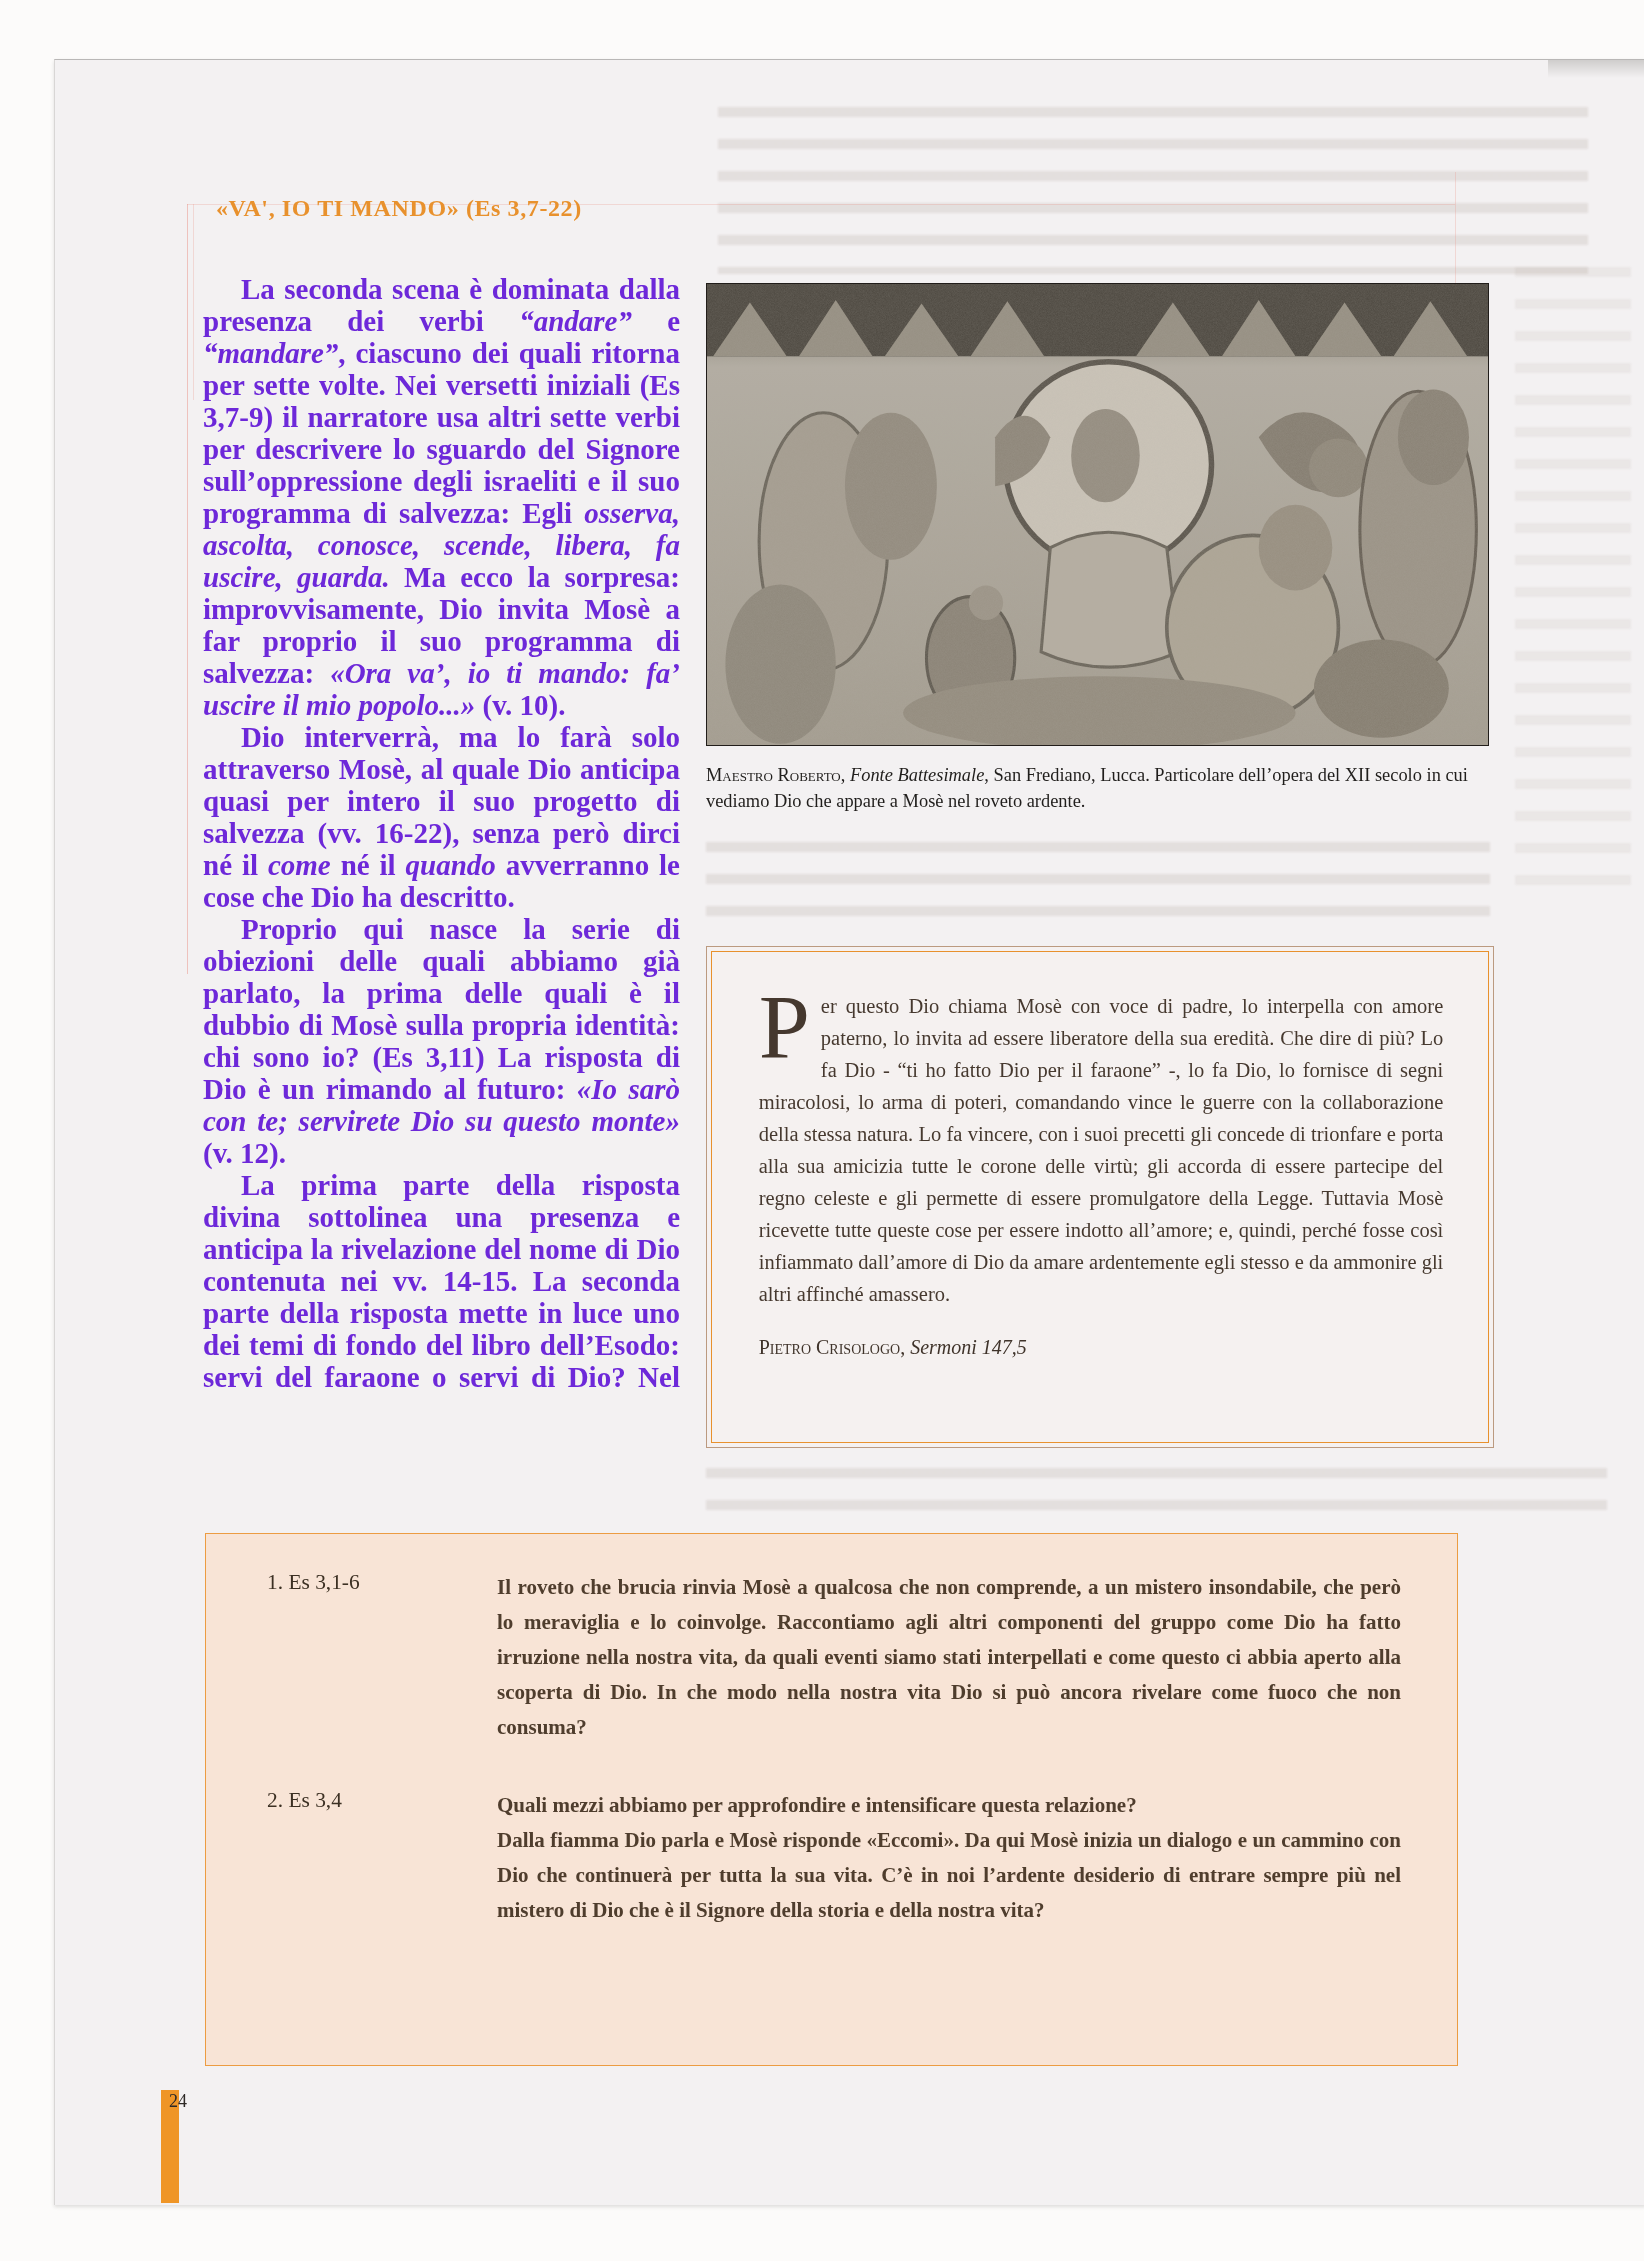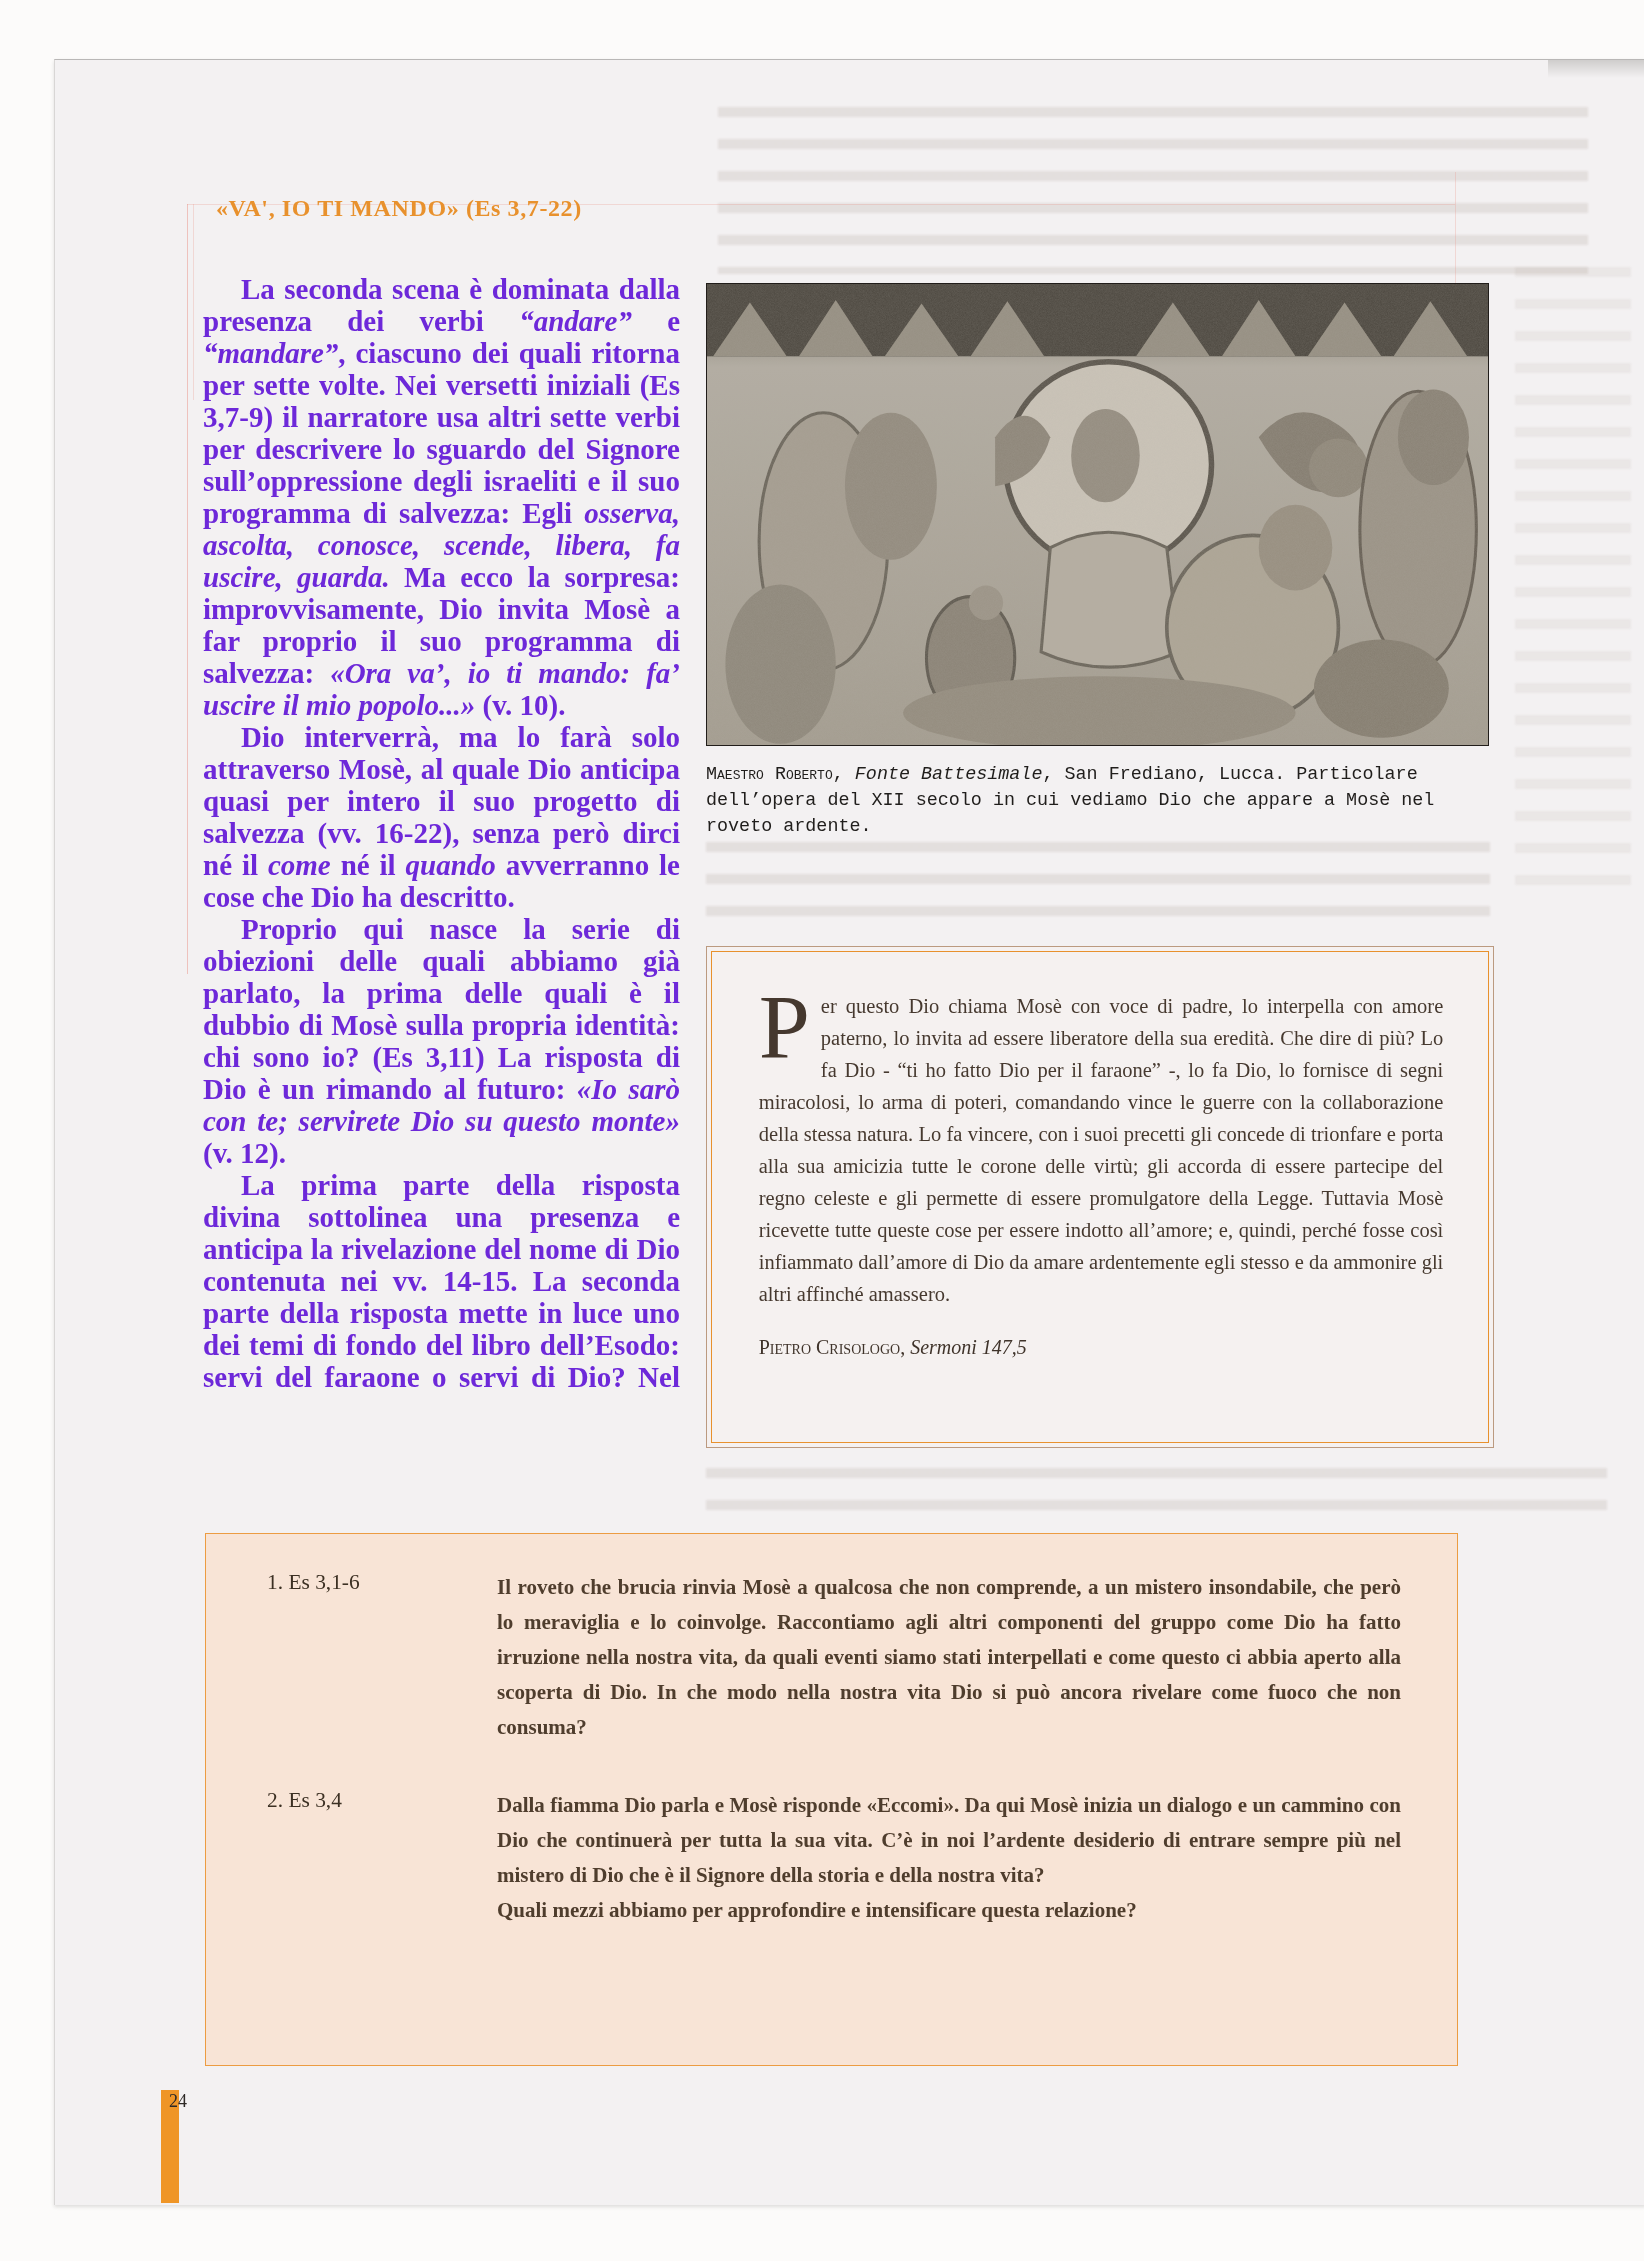--- a/index.html
+++ b/index.html
@@ -47,21 +47,21 @@
   .ri{font-style:italic;}
   .rsc{font-variant:small-caps;}
 
   .photo{
     position:absolute;left:651px;top:223px;width:783px;height:463px;margin:0;
     border:1.8px solid #211d1a;box-sizing:border-box;background:#b3ada2;
   }
   .photo svg{display:block;width:100%;height:100%;}
   .caption{
     position:absolute;left:651px;top:702px;width:784px;
-    font-family:Liberation Mono, monospace;
+    font-family:Liberation Serif, serif;
     font-size:18.4px;line-height:26px;color:#201e1c;text-align:left;
   }
 
   .quote-outer{
     position:absolute;left:651px;top:886px;width:788px;height:502px;
     border:1.2px solid #bb9a80;box-sizing:border-box;background:#f5f1f0;
   }
   .quote-inner{
     position:absolute;left:3.7px;top:3.7px;right:3.7px;bottom:3.7px;
     border:1.8px solid #e8912d;box-sizing:border-box;
@@ -181,22 +181,22 @@
   <section class="reflect">
     <div class="item">
       <div class="label">1. Es 3,1-6</div>
       <div class="itext">
           <p>Il roveto che brucia rinvia Mosè a qualcosa che non comprende, a un mistero insondabile, che però lo meraviglia e lo coinvolge. Raccontiamo agli altri componenti del gruppo come Dio ha fatto irruzione nella nostra vita, da quali eventi siamo stati interpellati e come questo ci abbia aperto alla scoperta di Dio. In che modo nella nostra vita Dio si può ancora rivelare come fuoco che non consuma?</p>
         </div>
     </div>
     <div class="item item2">
       <div class="label">2. Es 3,4</div>
       <div class="itext">
+          <p>Quali mezzi abbiamo per approfondire e intensificare questa relazione?</p>
           <p>Dalla fiamma Dio parla e Mosè risponde «Eccomi». Da qui Mosè inizia un dialogo e un cammino con Dio che continuerà per tutta la sua vita. C’è in noi l’ardente desiderio di entrare sempre più nel mistero di Dio che è il Signore della storia e della nostra vita?</p>
-          <p>Quali mezzi abbiamo per approfondire e intensificare questa relazione?</p>
         </div>
     </div>
   </section>
 
   <div class="pagenum-bar"></div>
   <div class="pagenum">24</div>
 </div>
 
 
 </body></html>

